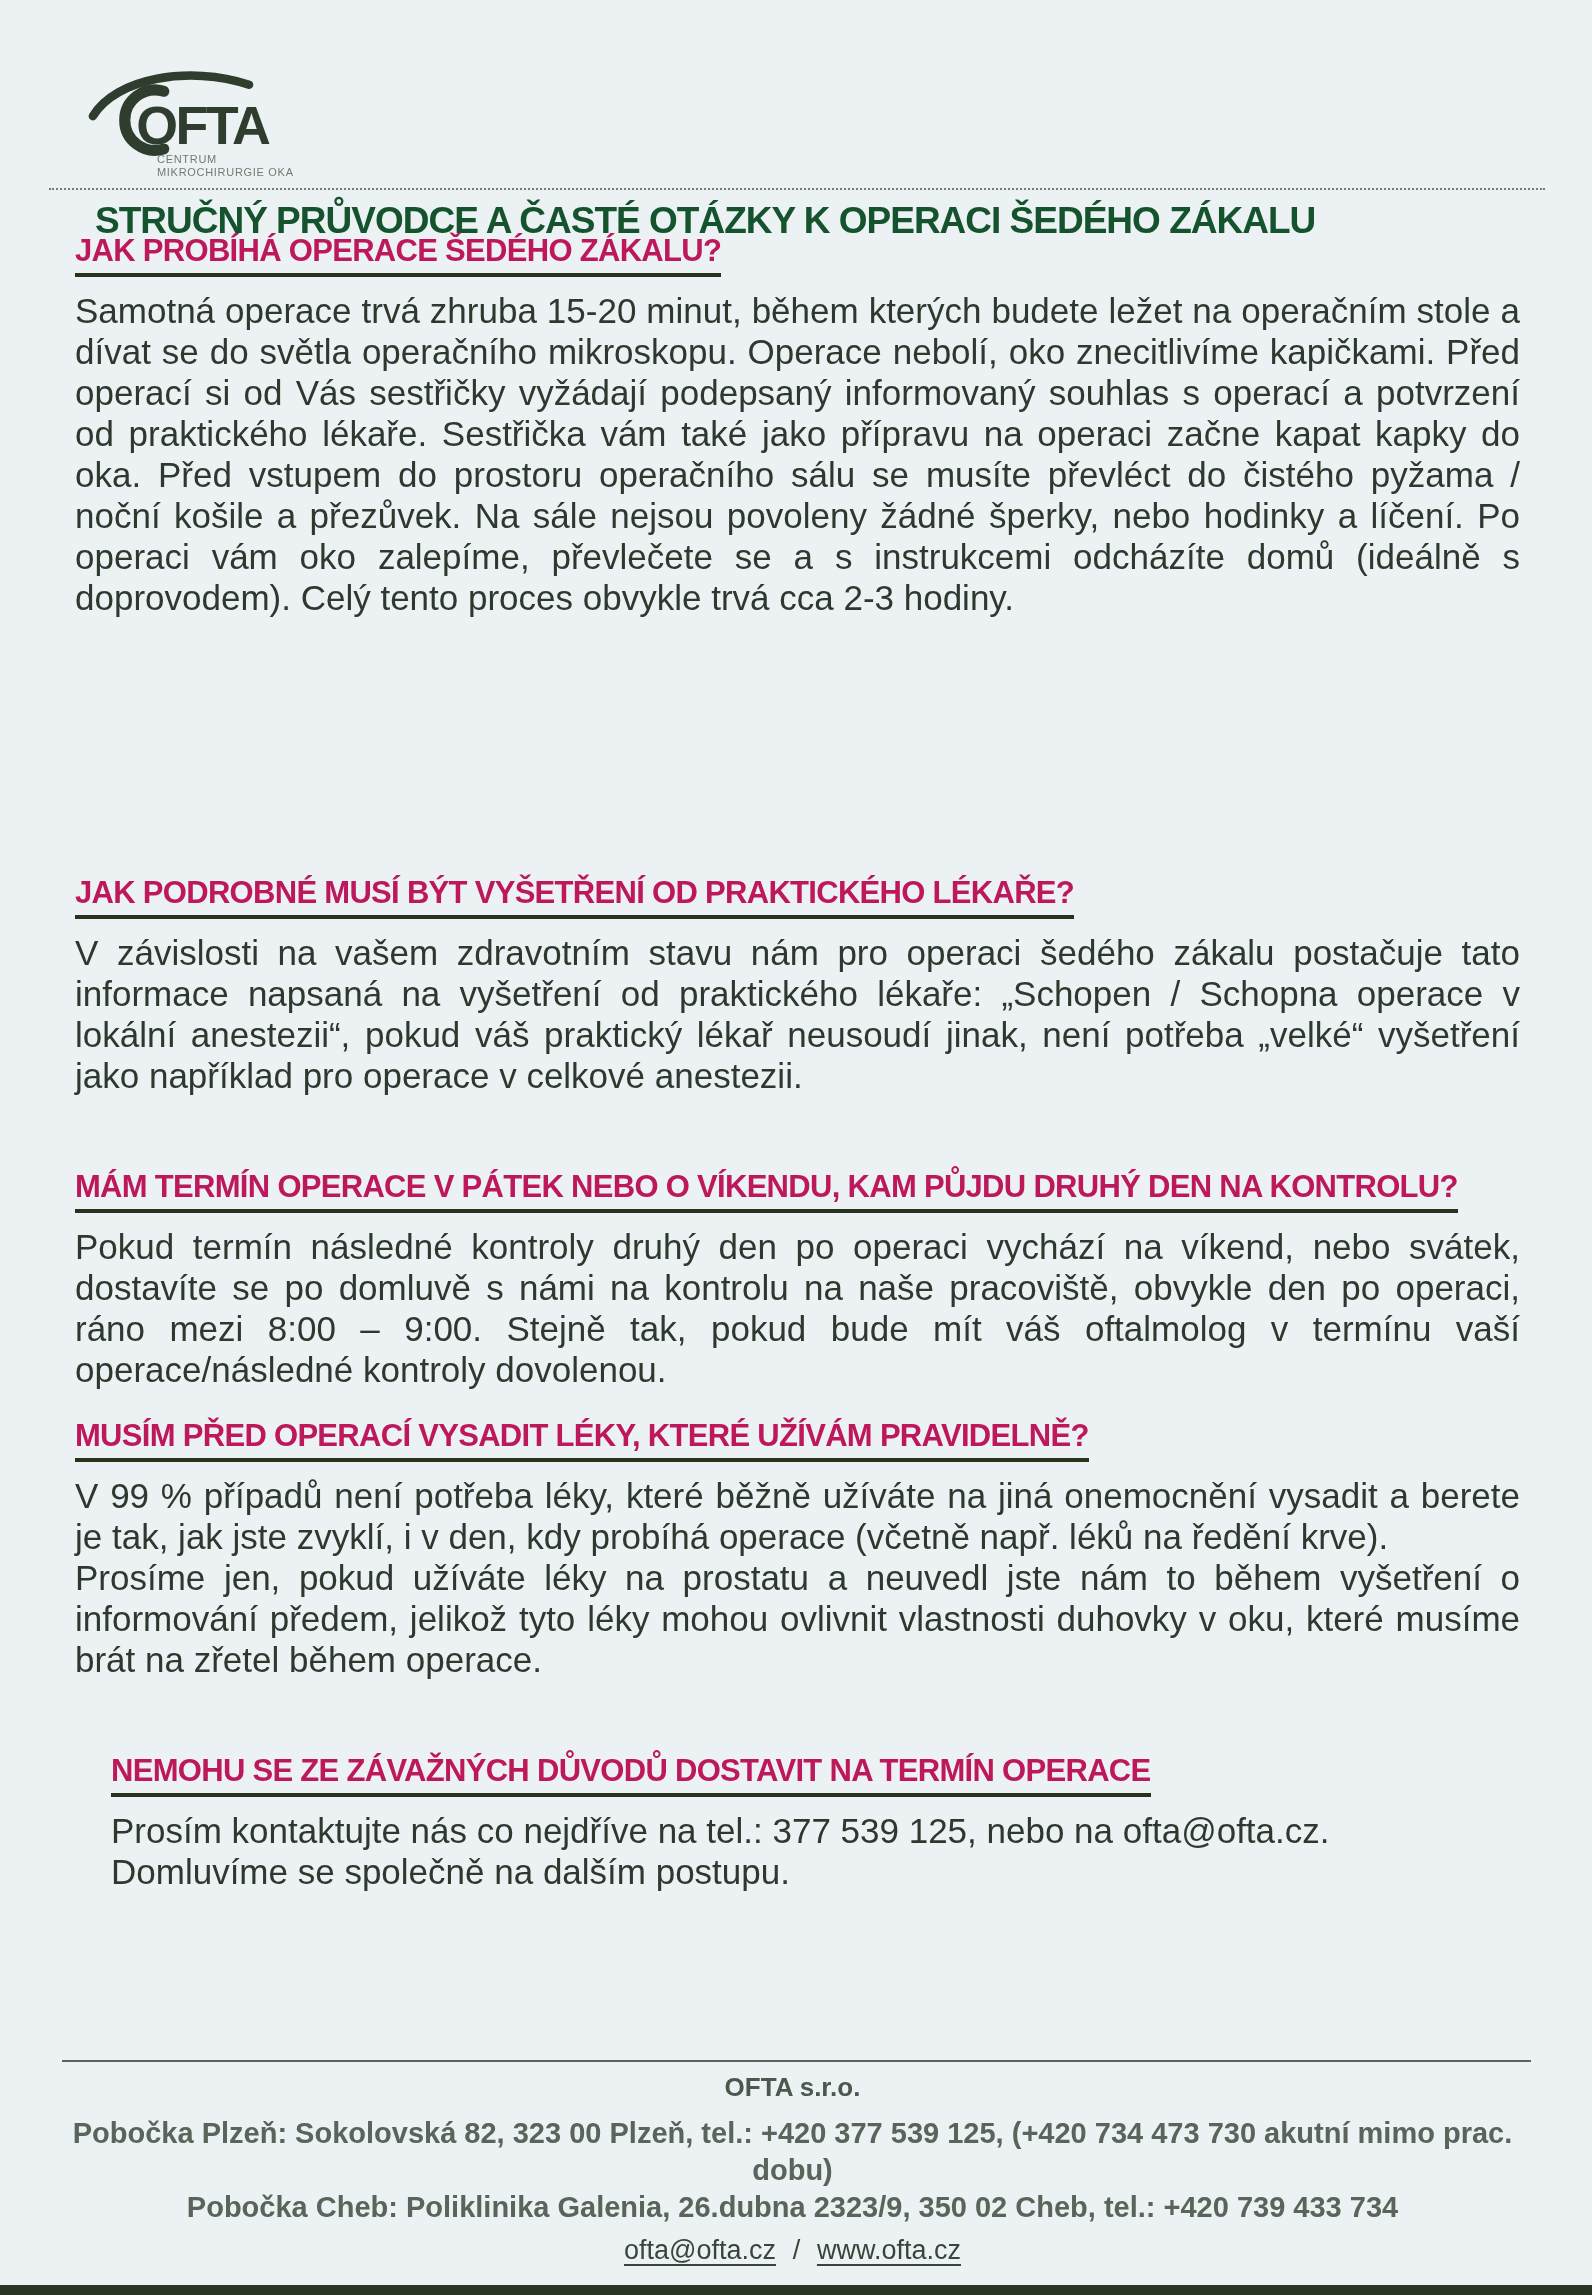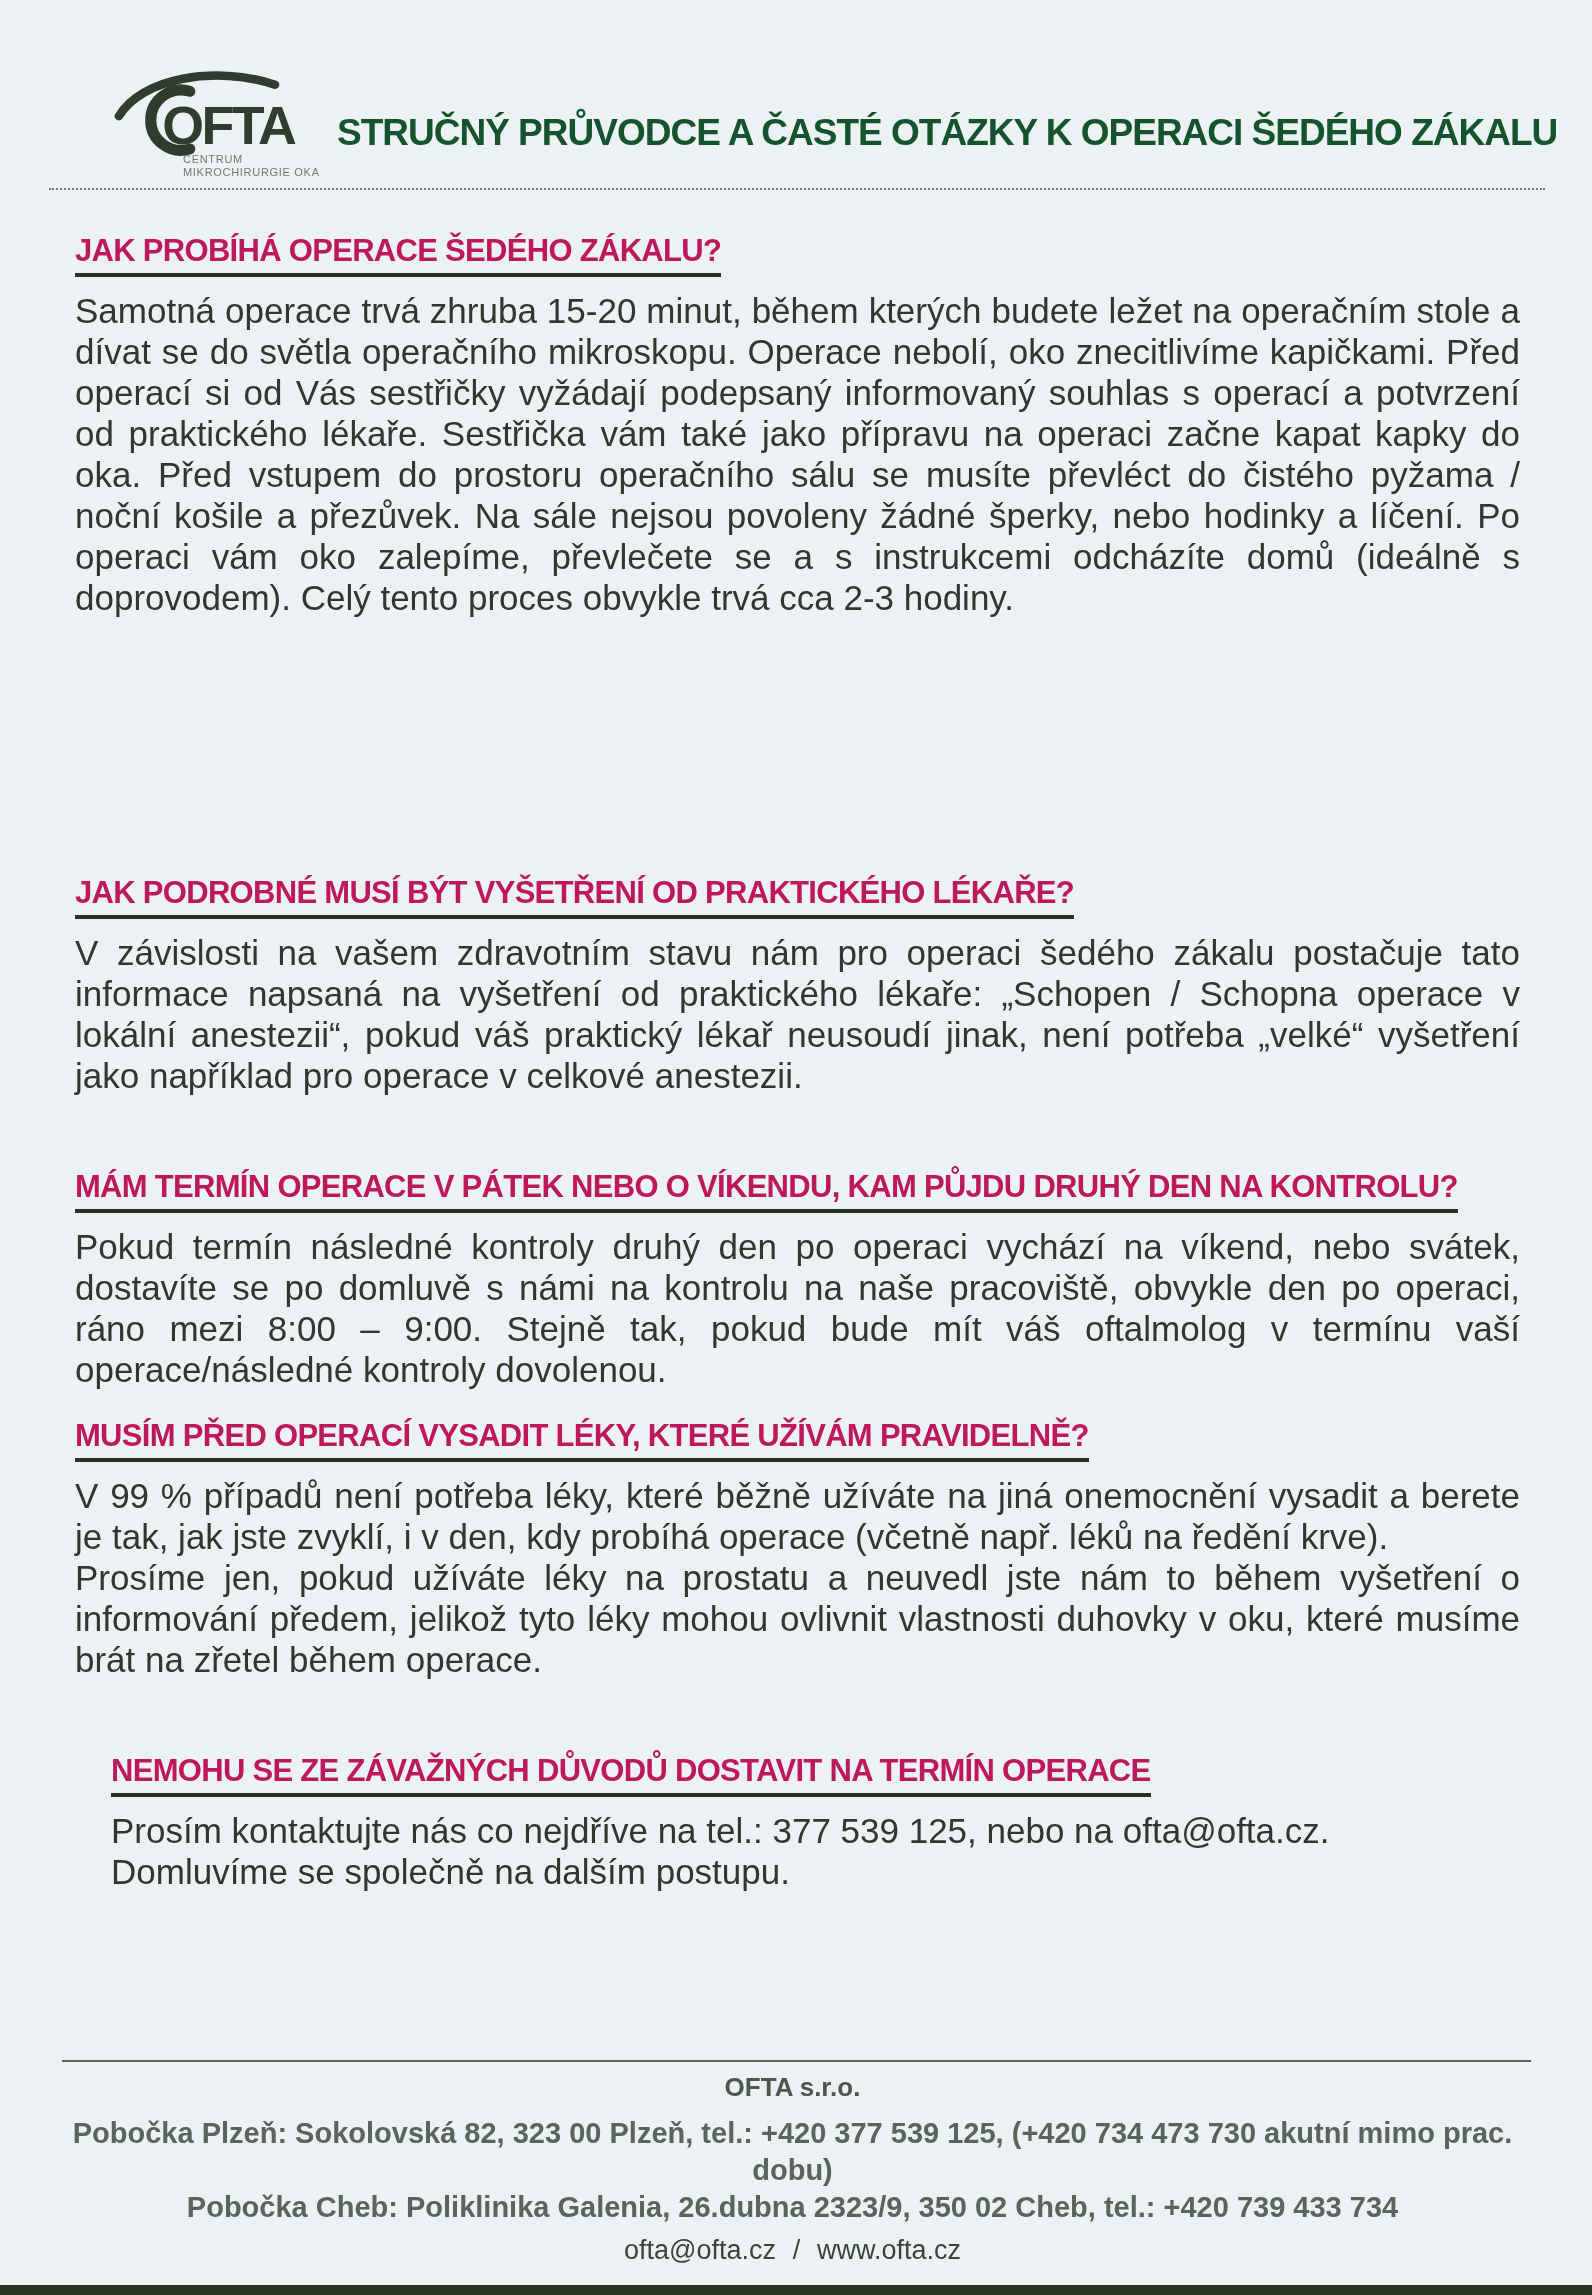--- a/index.html
+++ b/index.html
@@ -10,23 +10,24 @@
     height: 2295px;
     margin: 0 auto;
     background: #ecf2f3;
     font-family: "Liberation Sans", sans-serif;
     color: #2e382f;
     overflow: hidden;
   }
   
   .header {
     position: absolute;
-    top: 65px; left: 104px; right: 72px;
+    top: 65px; left: 78px; right: 72px;
     display: flex;
-    align-items: center;
+    align-items: flex-start;
+    flex-direction: column;
   }
   .logo-block { width: 216px; flex: 0 0 auto; }
   .logo-svg { display: block; }
   .logo-tagline {
     margin-top: -17px;
     padding-left: 79px;
     font-size: 11px;
     line-height: 13px;
     letter-spacing: 0.7px;
     color: #6f7b70;
@@ -99,20 +100,21 @@
     line-height: 37px;
     color: #59645a;
     font-weight: bold;
   }
   .footer-links {
     margin-top: 9.2px;
     font-size: 27px;
     color: #39453b;
   }
   .footer-link {
+    text-decoration: underline;
     text-underline-offset: 4.6px;
     cursor: pointer;
   }
   .link-sep { padding: 0 9.2px; text-decoration: none; }
   .scan-edge {
     position: absolute;
     left: 0; right: 0; bottom: 0;
     height: 10.5px;
     background: #2b3524;
   }

